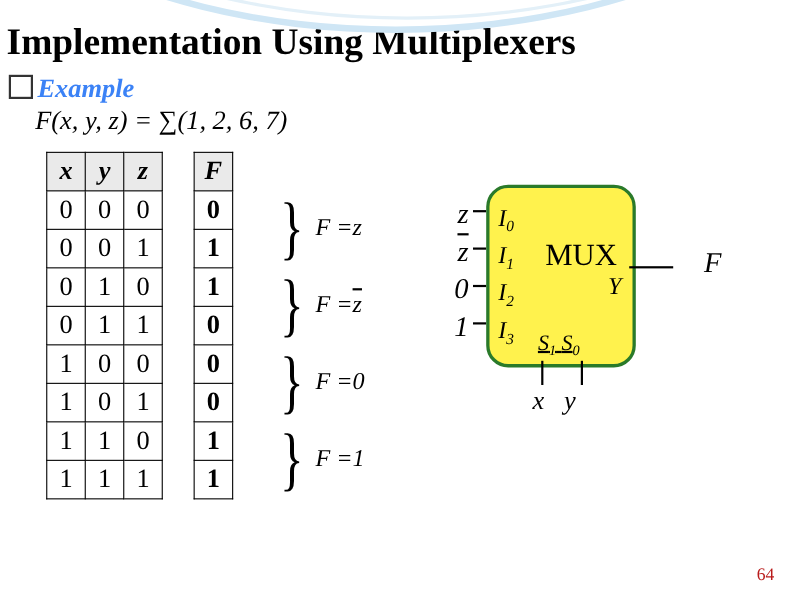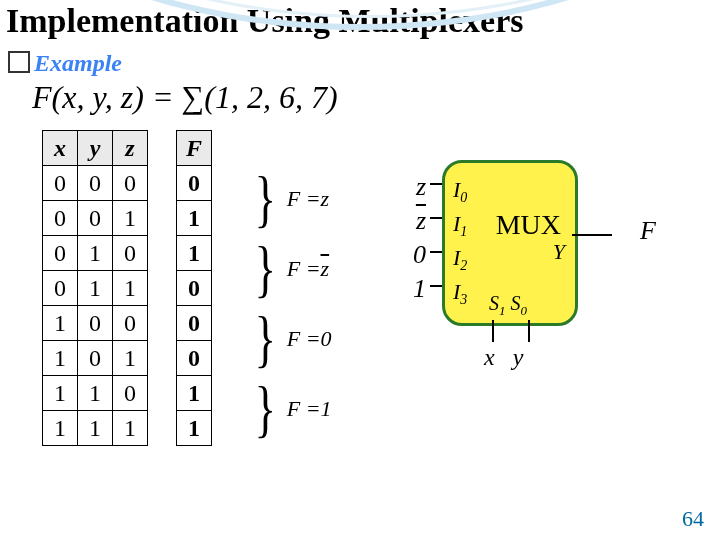--- a/index.html
+++ b/index.html
@@ -22,21 +22,21 @@
   .arc2{
     position:absolute;
     top:-530px;left:-90px;
     width:920px;height:548px;
     border:3px solid #e3f0f8;
     border-radius:50%;
     box-sizing:border-box;
   }
   h1.title{
     margin:0;
-    padding:2px 10px 0 6px;
+    padding:20px 10px 0 6px;
     font-size:34px;
     font-weight:bold;
     color:#000;
   }
   .subtitle{
     margin:10px 0 0 8px;
     font-size:24px;
     font-weight:bold;
     font-style:italic;
     color:#3b82f6;
@@ -44,21 +44,21 @@
   .subtitle .sq{
     font-style:normal;
     display:inline-block;
     width:18px;height:18px;
     border:2px solid #333;
     vertical-align:-2px;
     margin-right:4px;
   }
   .func{
     margin:2px 0 0 32px;
-    font-size:32px;
+    font-size:24px;
     font-style:italic;
   }
   .canvas{
     position:relative;
     margin-top:14px;
     height:360px;
   }
 
   
   table.tt{
@@ -127,21 +127,21 @@
   .mux .name{
     position:absolute;right:14px;top:46px;
     font-size:28px;
   }
   .mux .yout{
     position:absolute;right:10px;top:76px;
     font-size:22px;font-style:italic;
   }
   .mux .sel{
     position:absolute;left:44px;bottom:4px;
-    font-size:20px;font-style:italic;
+    font-size:20px;font-style:italic;text-decoration:underline;
   }
   .mux .sel sub{font-size:13px;}
 
   
   .wire{position:absolute;background:#000;}
   
   .wi0{left:430px;top:53px;width:12px;height:2px;}
   .wi1{left:430px;top:87px;width:12px;height:2px;}
   .wi2{left:430px;top:121px;width:12px;height:2px;}
   .wi3{left:430px;top:155px;width:12px;height:2px;}
@@ -155,21 +155,21 @@
     position:absolute;left:640px;top:86px;
     font-size:26px;font-style:italic;
   }
   .selxy{
     position:absolute;left:484px;top:214px;
     font-size:24px;font-style:italic;text-align:center;
   }
 
   .pagenum{
     position:absolute;right:16px;bottom:8px;
-    color:#0369a1;font-size:22px;
+    color:#b91c1c;font-size:16px;
     font-family:"Times New Roman",serif;
   }
 </style>
 </head>
 <body>
 
 <div class="arc2"></div>
 <div class="arc"></div>
 
 <h1 class="title">Implementation Using Multiplexers</h1>

